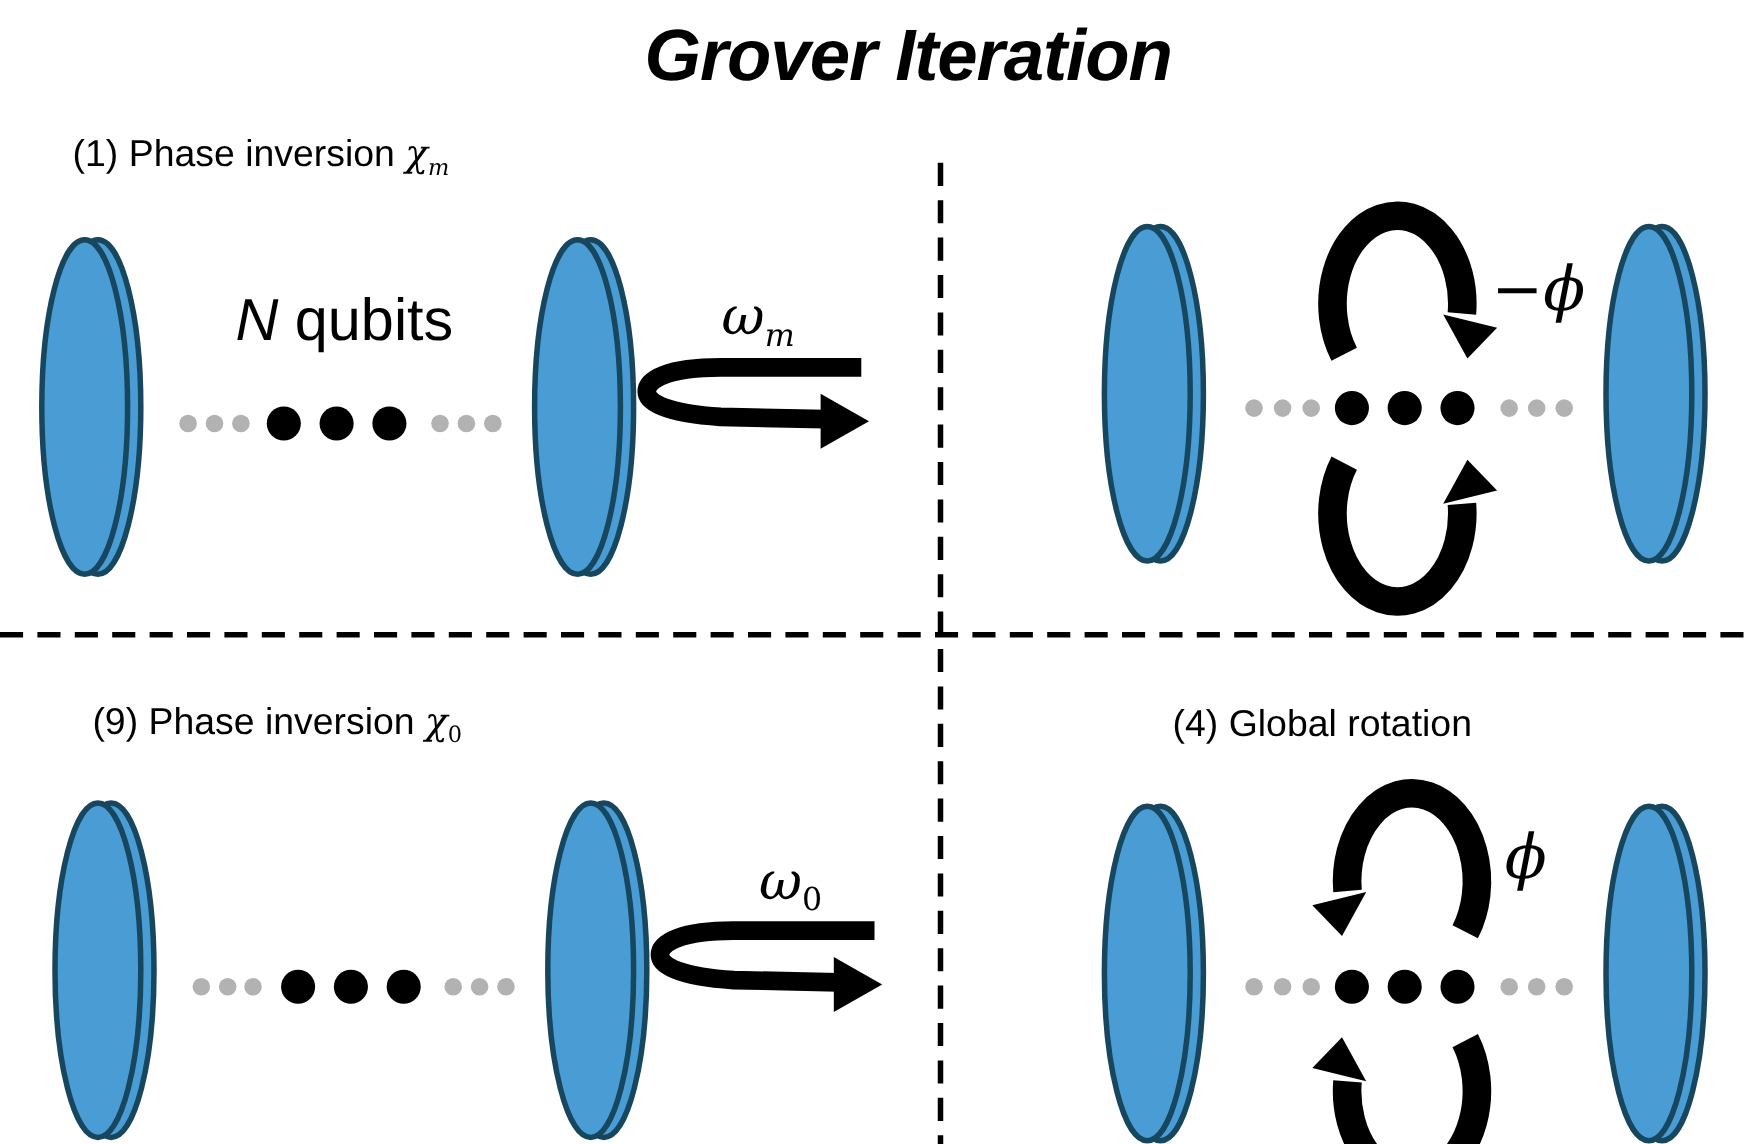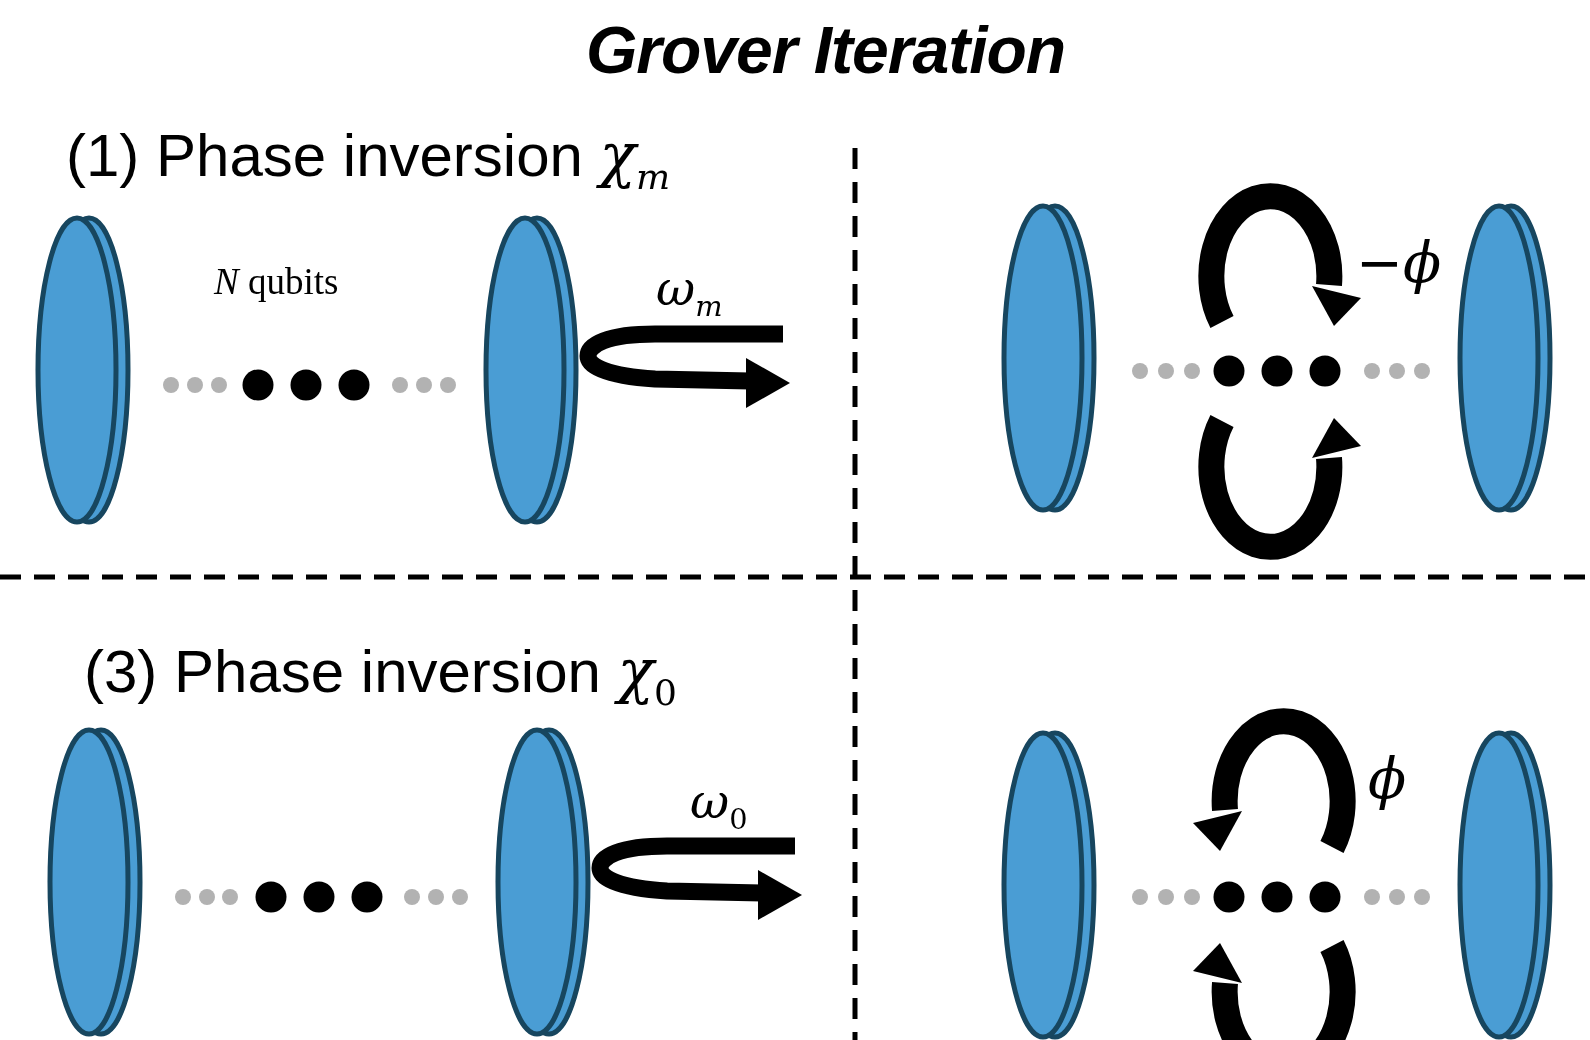--- a/index.html
+++ b/index.html
@@ -19,22 +19,22 @@
   .dash{stroke:var(--ink);stroke-width:5;stroke-dasharray:21 13;fill:none;}
   .mirror ellipse{fill:var(--mirror-fill);stroke:var(--mirror-stroke);stroke-width:5;}
   .dot-b{fill:var(--ink);}
   .dot-g{fill:var(--dot-gray);}
   .hairpin path{fill:none;stroke:var(--ink);stroke-width:17;}
   .hairpin polygon{fill:var(--ink);stroke:none;}
   .rot path{fill:none;stroke:var(--ink);stroke-width:26;}
   .rot polygon{fill:var(--ink);stroke:none;}
   .txt{position:absolute;line-height:1.1;white-space:nowrap;color:var(--ink);}
   .main-title{font-size:66px;font-weight:bold;font-style:italic;letter-spacing:-1px;}
-  .heading{font-size:60px;}
-  .qubits-label{font-size:37px;font-family:Liberation Serif, serif;}
+  .heading{font-size:34px;}
+  .qubits-label{font-size:54px;}
   .decay-label{font-size:48px;}
   .angle-label{font-size:56px;}
   .mi{font-family:"DejaVu Serif",serif;font-style:italic;}
   .it-sans{font-style:italic;}
   sub{font-size:0.6em;line-height:0;}
   sub.up{font-style:normal;}
   .sign{font-family:"DejaVu Sans",sans-serif;}
 </style>
 </head>
 <body>
@@ -145,22 +145,23 @@
       <path d="M 1332 946 A 59 80 0 1 1 1225 983"></path>
       <polygon points="1242,983 1193,971 1220,943"></polygon>
     </g>
   </svg>
 
   <div class="txt main-title" style="left:586px;top:14px;">Grover Iteration</div>
 
   <div class="txt heading" style="left:66px;top:122px;"><span>(1) Phase inversion </span><span class="mi">χ</span><sub class="mi">m</sub></div>
 
 
-  <div class="txt heading" style="left:84px;top:638px;"><span>(3) Phase inversion </span><span class="mi">χ</span><sub class="mi up">0</sub></div>
+  <div class="txt heading" style="left:84px;top:638px;"><span>(9) Phase inversion </span><span class="mi">χ</span><sub class="mi up">0</sub></div>
 
+  <div class="txt heading" style="left:1066px;top:640px;">(4) Global rotation</div>
 
   <div class="txt qubits-label" style="left:214px;top:262px;"><span class="it-sans">N</span><span> qubits</span></div>
 
   <div class="txt decay-label" style="left:656px;top:262px;"><span class="mi">ω</span><sub class="mi">m</sub></div>
 
   <div class="txt decay-label" style="left:690px;top:775px;"><span class="mi">ω</span><sub class="mi up">0</sub></div>
 
   <div class="txt angle-label" style="left:1356px;top:232px;"><span class="sign">−</span><span class="mi">ϕ</span></div>
 
   <div class="txt angle-label" style="left:1368px;top:748px;"><span class="mi">ϕ</span></div>

